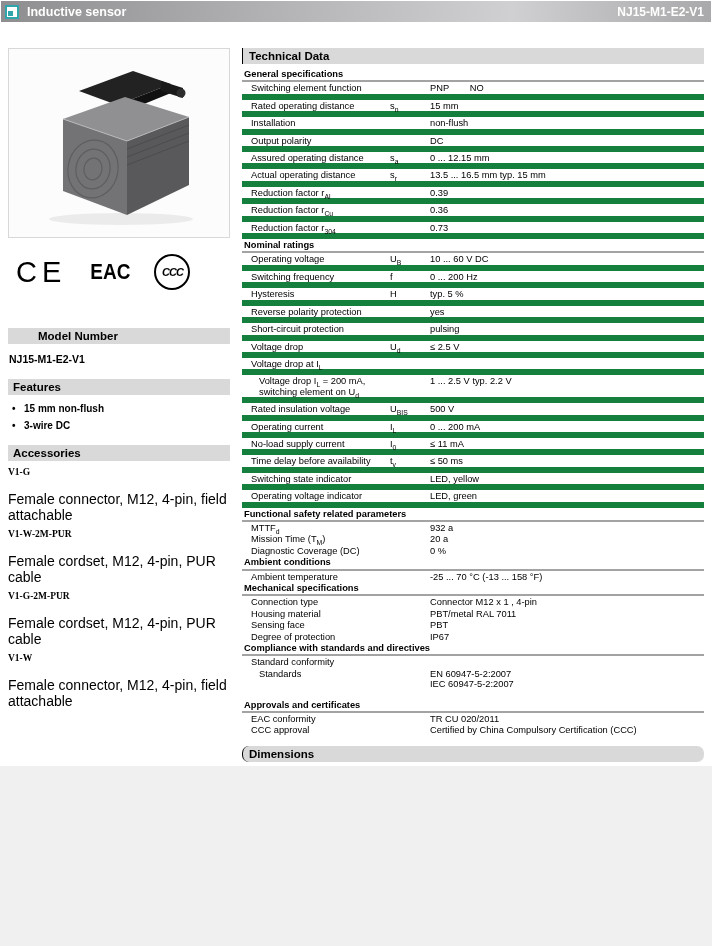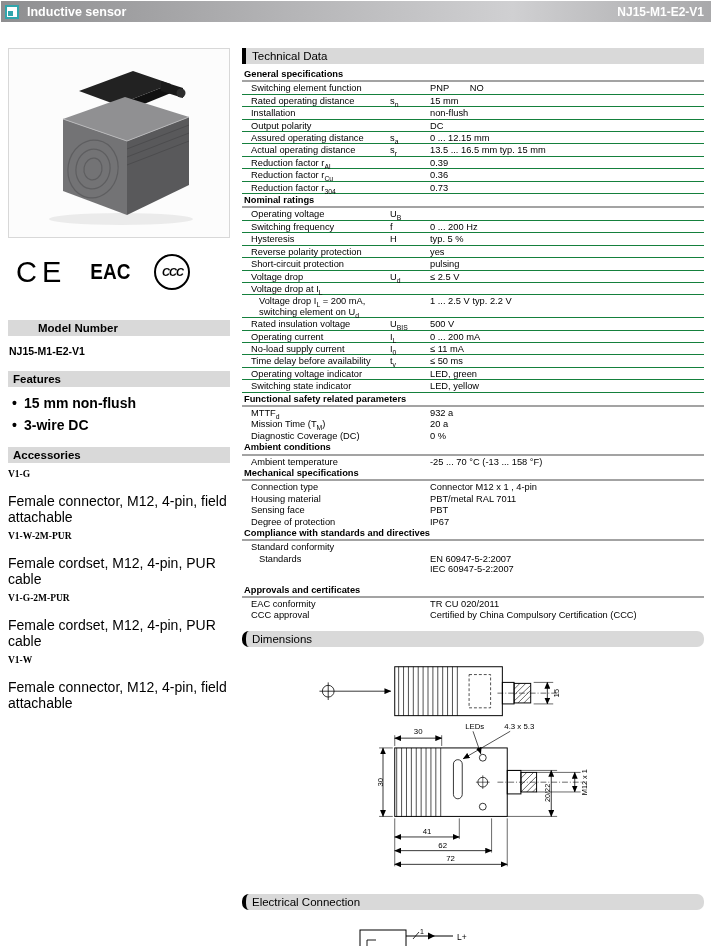--- a/index.html
+++ b/index.html
@@ -1,17 +1,17 @@
 <!DOCTYPE html>
 <html><head>
 <meta charset="utf-8">
 <style>
   * { margin:0; padding:0; box-sizing:border-box; }
   body { background:#f0f0f0; font-family:"Liberation Sans", sans-serif; }
-  .page { width:712px; height:946px; background:#fff; overflow:hidden; margin:0 auto; position:relative; color:#000; }
+  .page { width:712px; height:766px; background:#fff; overflow:hidden; margin:0 auto; position:relative; color:#000; }
 
   
   .topbar { height:21px; margin:1px 1px 0 1px; display:flex; align-items:center; gap:8px; padding:0 7px 0 4px;
             background:linear-gradient(90deg,#8e8e90 0%,#b4b4b6 40%,#d0d0d2 72%,#a9a9ab 100%); }
   .logo-mark { width:14px; height:14px; background:#fff; border:2px solid #31a5ac; position:relative; flex:none; }
   .logo-mark::after { content:""; position:absolute; left:1px; bottom:1px; width:5px; height:5px; background:#31a5ac; }
   .topbar-title { color:#fff; font-weight:bold; font-size:12.5px; flex:1; }
   .topbar-part  { color:#fff; font-weight:bold; font-size:12px; }
 
   .content { display:flex; gap:12px; padding:26px 8px 0 8px; }
@@ -19,36 +19,36 @@
   .col-right { flex:1; min-width:0; }
 
   
   .photo-box { height:190px; border:1px solid #d8d8d8; background:#fcfcfc; display:flex; align-items:center; justify-content:center; }
   .cert-row { display:flex; align-items:center; gap:24px; height:52px; margin:8px 2px 0 8px; }
   .ce-mark  { font-size:29px; letter-spacing:5px; }
   .eac-mark { font-size:19px; font-weight:bold; display:inline-block; transform:scaleY(1.15); }
   .ccc-mark { width:36px; height:36px; border:2px solid #000; border-radius:50%; display:flex; align-items:center; justify-content:center;
               font-size:11px; font-weight:bold; font-style:italic; letter-spacing:-1px; }
   .side-header { background:#d9d9d9; font-weight:bold; font-size:11.5px; padding:2px 5px; margin-top:14px; }
-  .mt-lg { margin-top:22px;padding-left:30px; }
+  .mt-lg { margin-top:30px;padding-left:30px; }
   .model-value { font-weight:bold; font-size:10.5px; margin:9px 0 2px 1px; }
   .features { list-style:none; margin:8px 0 0 2px; }
-  .features li { font-weight:bold; font-size:14px; margin-bottom:6px; padding-left:14px; position:relative; }
+  .features li { font-weight:bold; font-size:10px; margin-bottom:6px; padding-left:14px; position:relative; }
   .features li::before { content:"\2022"; position:absolute; left:2px; }
   #accessories-list { margin-top:5px; }
   .acc-name { font-weight:bold; font-size:9.5px; margin-top:6px;font-family:Liberation Serif, serif; }
   .acc-desc { font-size:14px; margin-top:14px; }
 
   
-  .main-header { background:#d9d9d9; font-weight:normal; font-size:11.5px; padding:2px 6px; border-left:4px solid #000000; }
+  .main-header { background:#d9d9d9; font-weight:bold; font-size:11.5px; padding:2px 6px; border-left:1px solid #000000; }
   .main-header.mt { margin-top:10px;border-radius:7px; }
   .tech-table { margin-top:4px; font-size:9.3px; line-height:10.4px; }
   .sec-title { font-weight:bold; border-bottom:2px solid #a3a3a3; padding:1px 0 1px 2px; }
   .tr { display:flex; align-items:flex-start; padding-top:1px; }
-  .tr.lined { border-bottom:1px solid #15803d; }
+  .tr.lined { border-bottom:6px solid #15803d; }
   .td.label { width:148px; padding-left:9px; flex:none; }
   .td.label.ind2 { padding-left:17px; }
   .td.sym { width:40px; flex:none; }
   .td.val { flex:1; white-space:pre-line; }
   sub { font-size:6.8px; line-height:0; }
   .sec-gap { height:9px; }
   .dims-wrap { margin:8px 0 0 6px; }
   .elec-wrap { margin:6px 0 0 112px; }
   svg text { font-family:"Liberation Sans", sans-serif; }
 </style>
@@ -162,20 +162,21 @@
           </div>
           <div class="tr lined">
             <span class="td label">Reduction factor r<sub>304</sub></span>
             <span class="td sym"></span>
             <span class="td val">0.73</span>
           </div>
           <div class="sec-title">Nominal ratings</div>
           <div class="tr lined">
             <span class="td label">Operating voltage</span>
             <span class="td sym">U<sub>B</sub></span>
+            <span class="td val">10 ... 60 V DC</span>
           </div>
           <div class="tr lined">
             <span class="td label">Switching frequency</span>
             <span class="td sym">f</span>
             <span class="td val">0 ... 200 Hz</span>
           </div>
           <div class="tr lined">
             <span class="td label">Hysteresis</span>
             <span class="td sym">H</span>
             <span class="td val">typ. 5 %</span>
@@ -219,28 +220,28 @@
             <span class="td label">No-load supply current</span>
             <span class="td sym">I<sub>0</sub></span>
             <span class="td val">≤ 11 mA</span>
           </div>
           <div class="tr lined">
             <span class="td label">Time delay before availability</span>
             <span class="td sym">t<sub>v</sub></span>
             <span class="td val">≤ 50 ms</span>
           </div>
           <div class="tr lined">
+            <span class="td label">Switching state indicator</span>
+            <span class="td sym"></span>
+            <span class="td val">LED, yellow</span>
+          </div>
+          <div class="tr lined">
             <span class="td label">Operating voltage indicator</span>
             <span class="td sym"></span>
             <span class="td val">LED, green</span>
-          </div>
-          <div class="tr lined">
-            <span class="td label">Switching state indicator</span>
-            <span class="td sym"></span>
-            <span class="td val">LED, yellow</span>
           </div>
           <div class="sec-title">Functional safety related parameters</div>
           <div class="tr">
             <span class="td label">MTTF<sub>d</sub></span>
             <span class="td sym"></span>
             <span class="td val">932 a</span>
           </div>
           <div class="tr">
             <span class="td label">Mission Time (T<sub>M</sub>)</span>
             <span class="td sym"></span>

